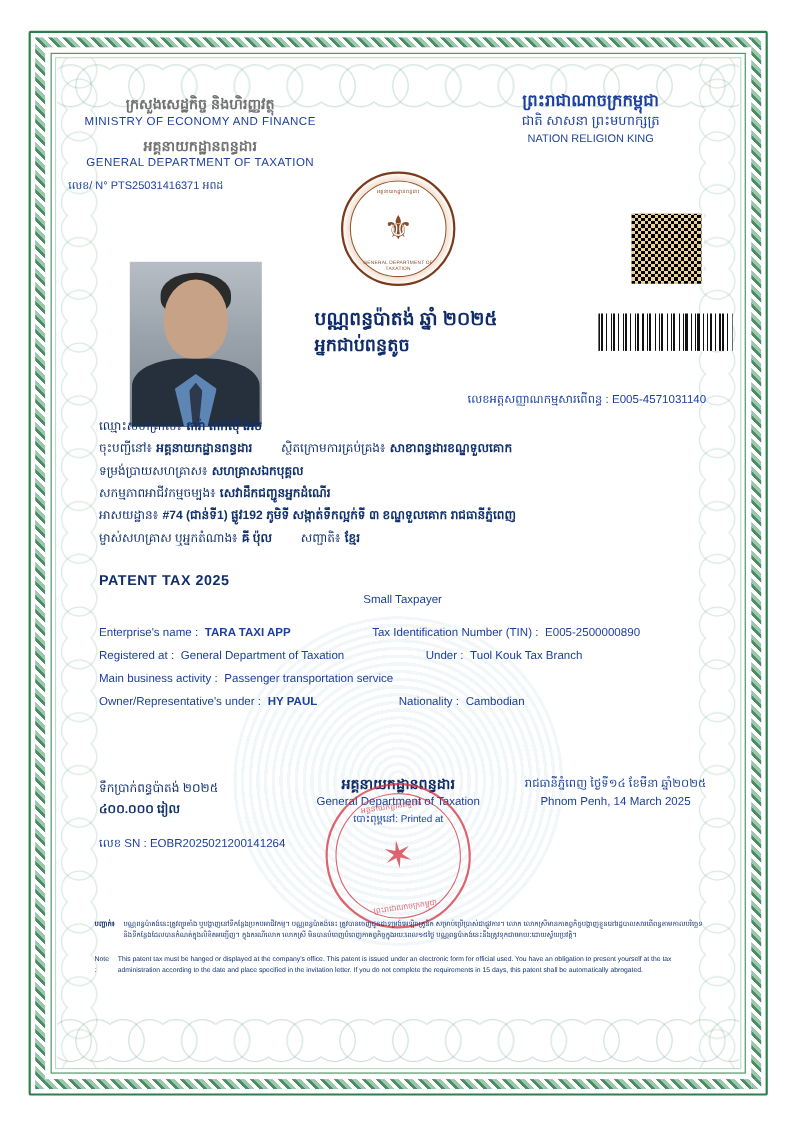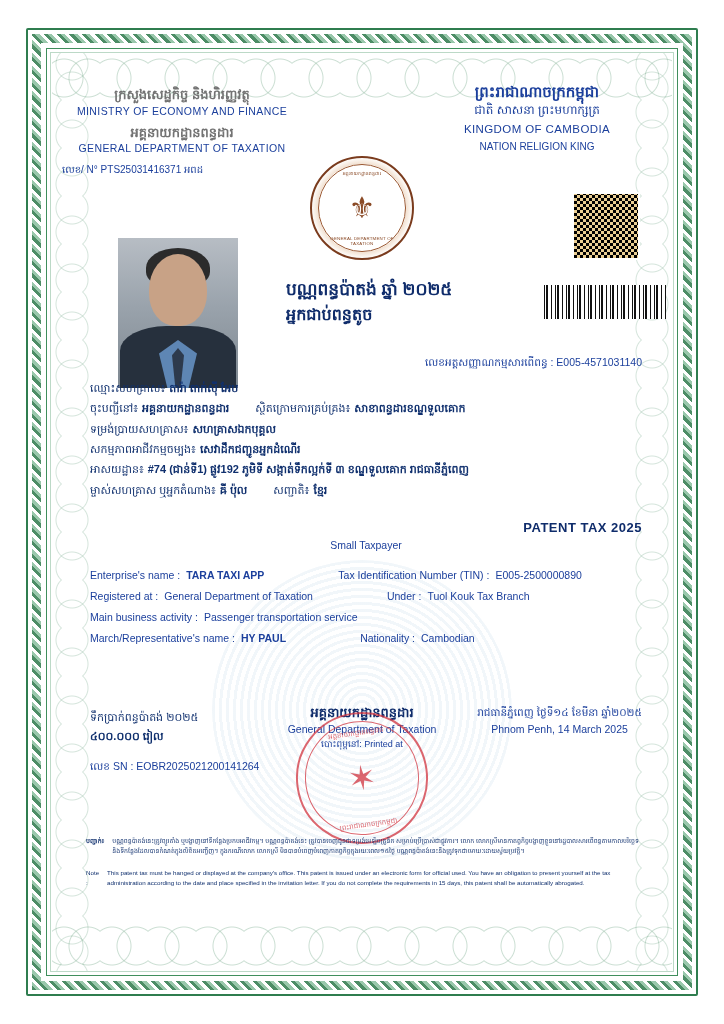--- a/index.html
+++ b/index.html
@@ -285,21 +285,21 @@
   .kh-val { font-weight: bold; margin-left: 4px; }
   .kh-col2 { margin-left: 26px; }
 
   
   .en-block {
     position: absolute;
     left: 34px; top: 460px;
     right: 26px;
   }
   .en-heading {
-    text-align: right;
+    text-align: left;
     font-weight: bold;
     font-size: 13px;
     color: #0f2c6b;
     letter-spacing: .5px;
   }
   .en-subheading {
     text-align: center;
     font-size: 10.5px;
     color: #1b3f9c;
     margin-top: 4px;
@@ -436,21 +436,20 @@
         <div class="km-title">ក្រសួងសេដ្ឋកិច្ច និងហិរញ្ញវត្ថុ</div>
         <div class="en-title">MINISTRY OF ECONOMY AND FINANCE</div>
         <div class="km-title" style="margin-top:6px">អគ្គនាយកដ្ឋានពន្ធដារ</div>
         <div class="en-title">GENERAL DEPARTMENT OF TAXATION</div>
         <div class="num-line">លេខ/ N° PTS25031416371 អពដ</div>
       </div>
 
       <div class="hdr-right">
         <div class="km-title blue" style="font-size:15px">ព្រះរាជាណាចក្រកម្ពុជា</div>
         <div class="km-title blue" style="font-size:12px;font-weight:normal">ជាតិ សាសនា ព្រះមហាក្សត្រ</div>
-        <div class="en-title big" style="margin-top:4px">KINGDOM OF CAMBODIA</div>
         <div class="hdr-sub">NATION   RELIGION   KING</div>
       </div>
 
       <div class="emblem">
         <div class="emblem-inner">
           <div class="emblem-top-text">អគ្គនាយកដ្ឋានពន្ធដារ</div>
           <div class="emblem-glyph">⚜</div>
           <div class="emblem-bot-text">GENERAL DEPARTMENT OF TAXATION</div>
         </div>
       </div>
@@ -522,21 +521,21 @@
           <span class="lbl">Registered at :</span>
           <span class="val normal">General Department of Taxation</span>
           <span class="lbl spacer-right">Under :</span>
           <span class="val normal">Tuol Kouk Tax Branch</span>
         </div>
         <div class="row">
           <span class="lbl">Main business activity :</span>
           <span class="val normal">Passenger transportation service</span>
         </div>
         <div class="row">
-          <span class="lbl">March/Representative's name :</span>
+          <span class="lbl">Owner/Representative's under :</span>
           <span class="val">HY PAUL</span>
           <span class="lbl spacer-right">Nationality :</span>
           <span class="val normal">Cambodian</span>
         </div>
       </div>
     </div>
 
     <div class="bottom-left">
       <div>ទឹកប្រាក់ពន្ធប៉ាតង់ ២០២៥</div>
       <div class="amount">៤០០.០០០ រៀល</div>

